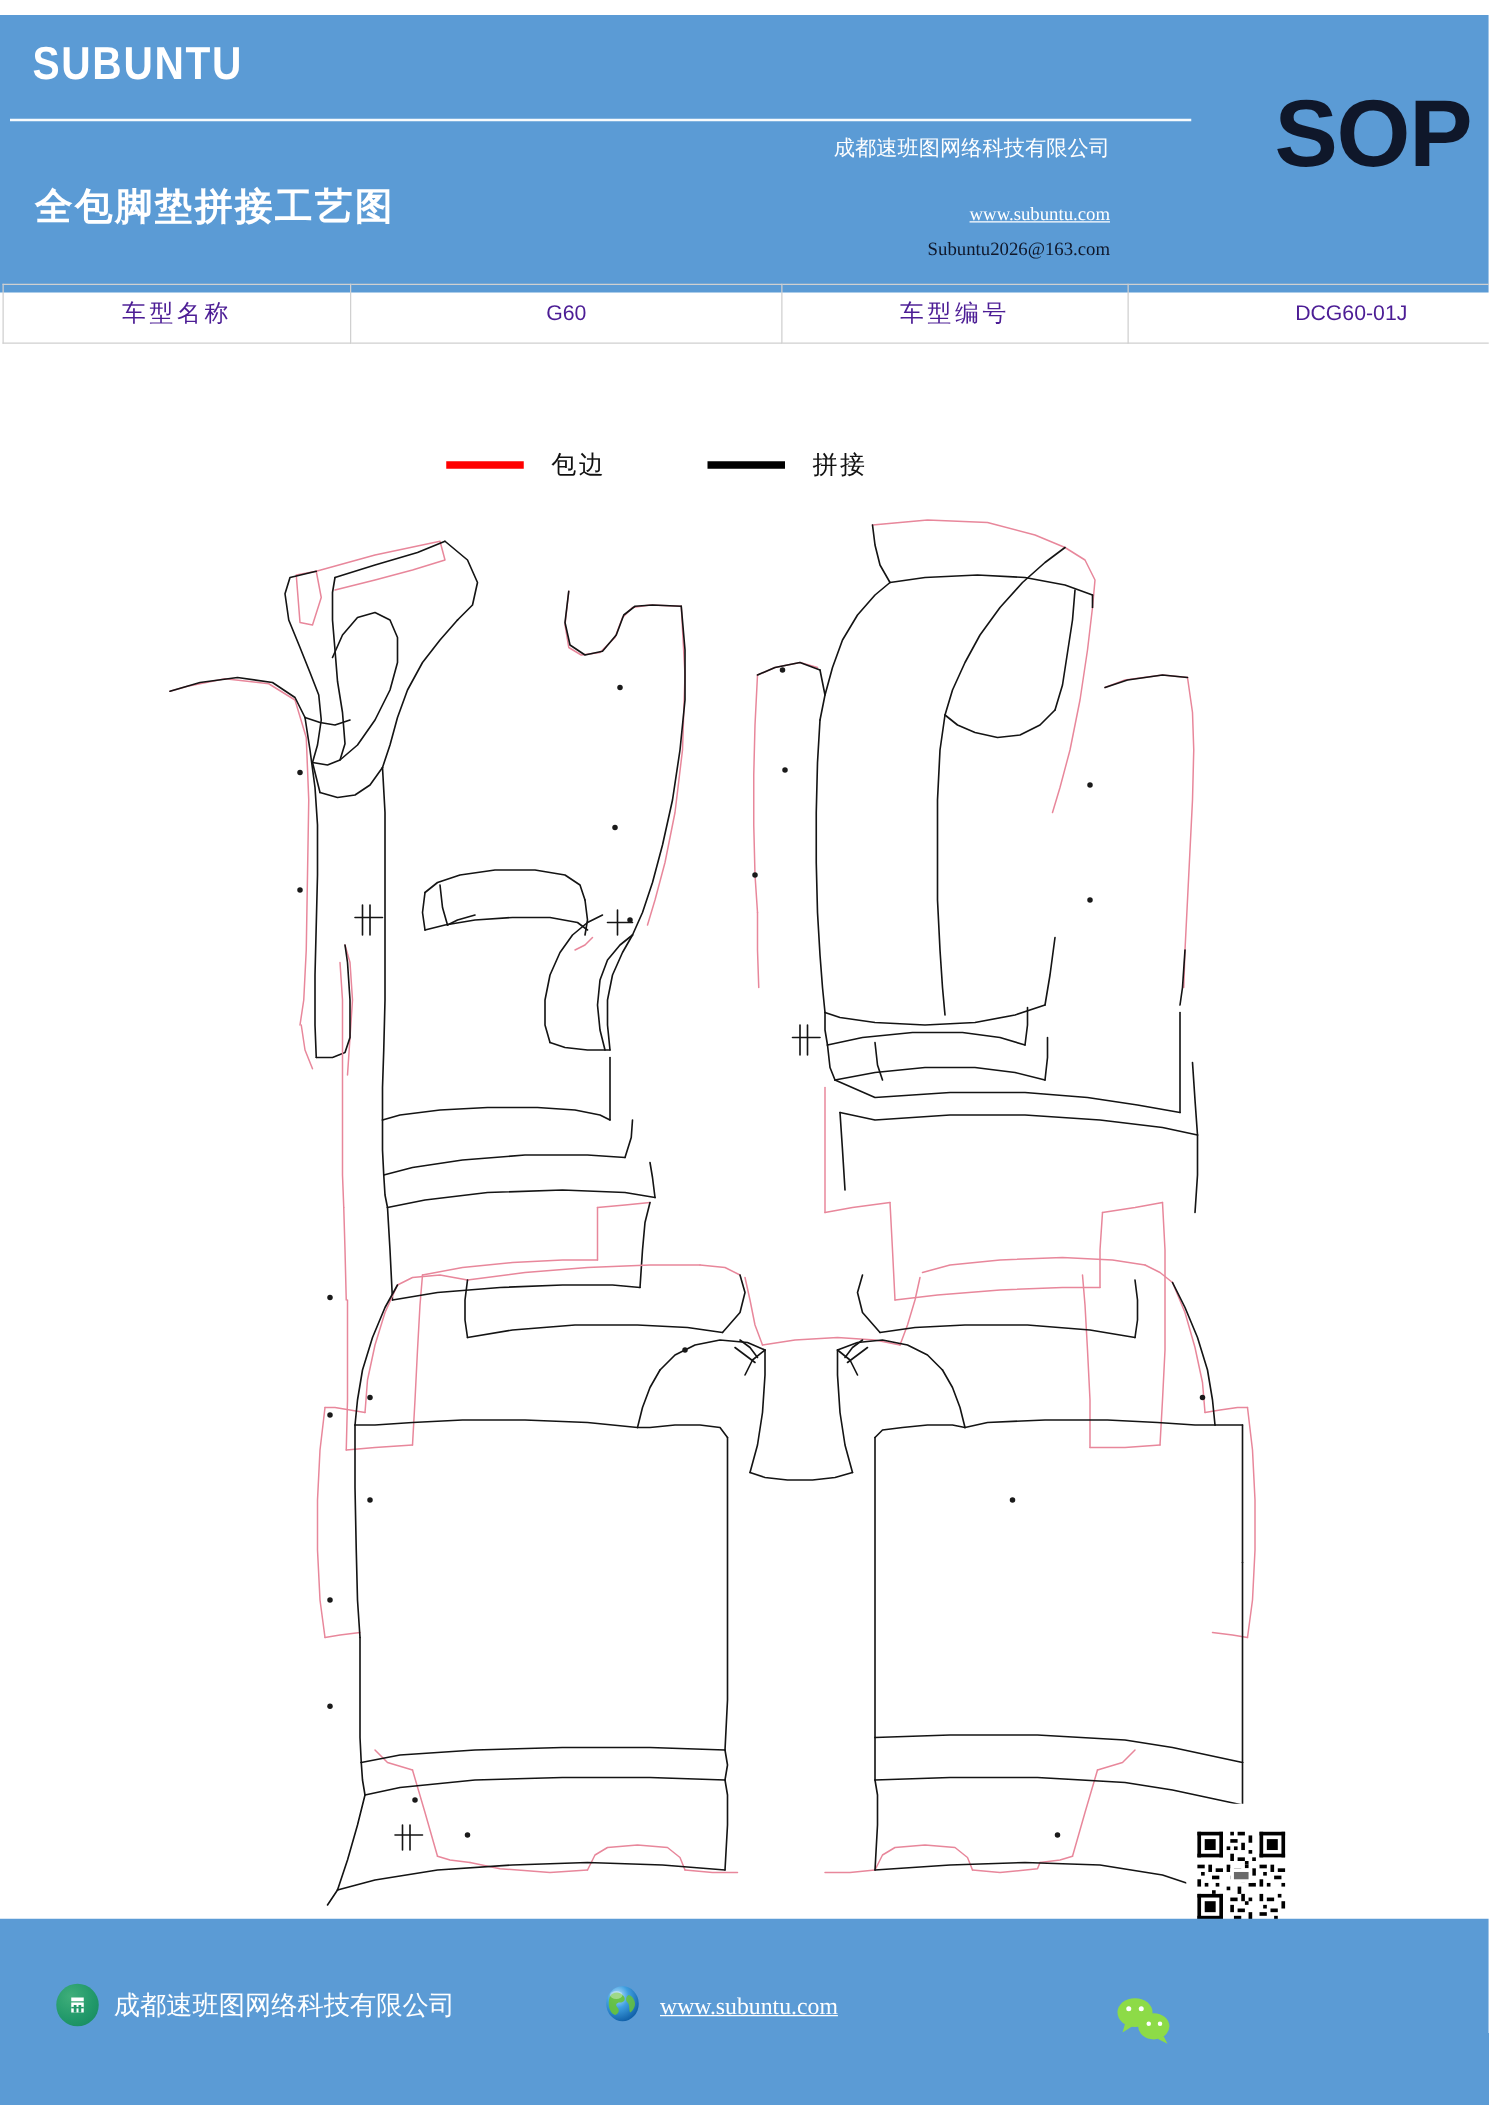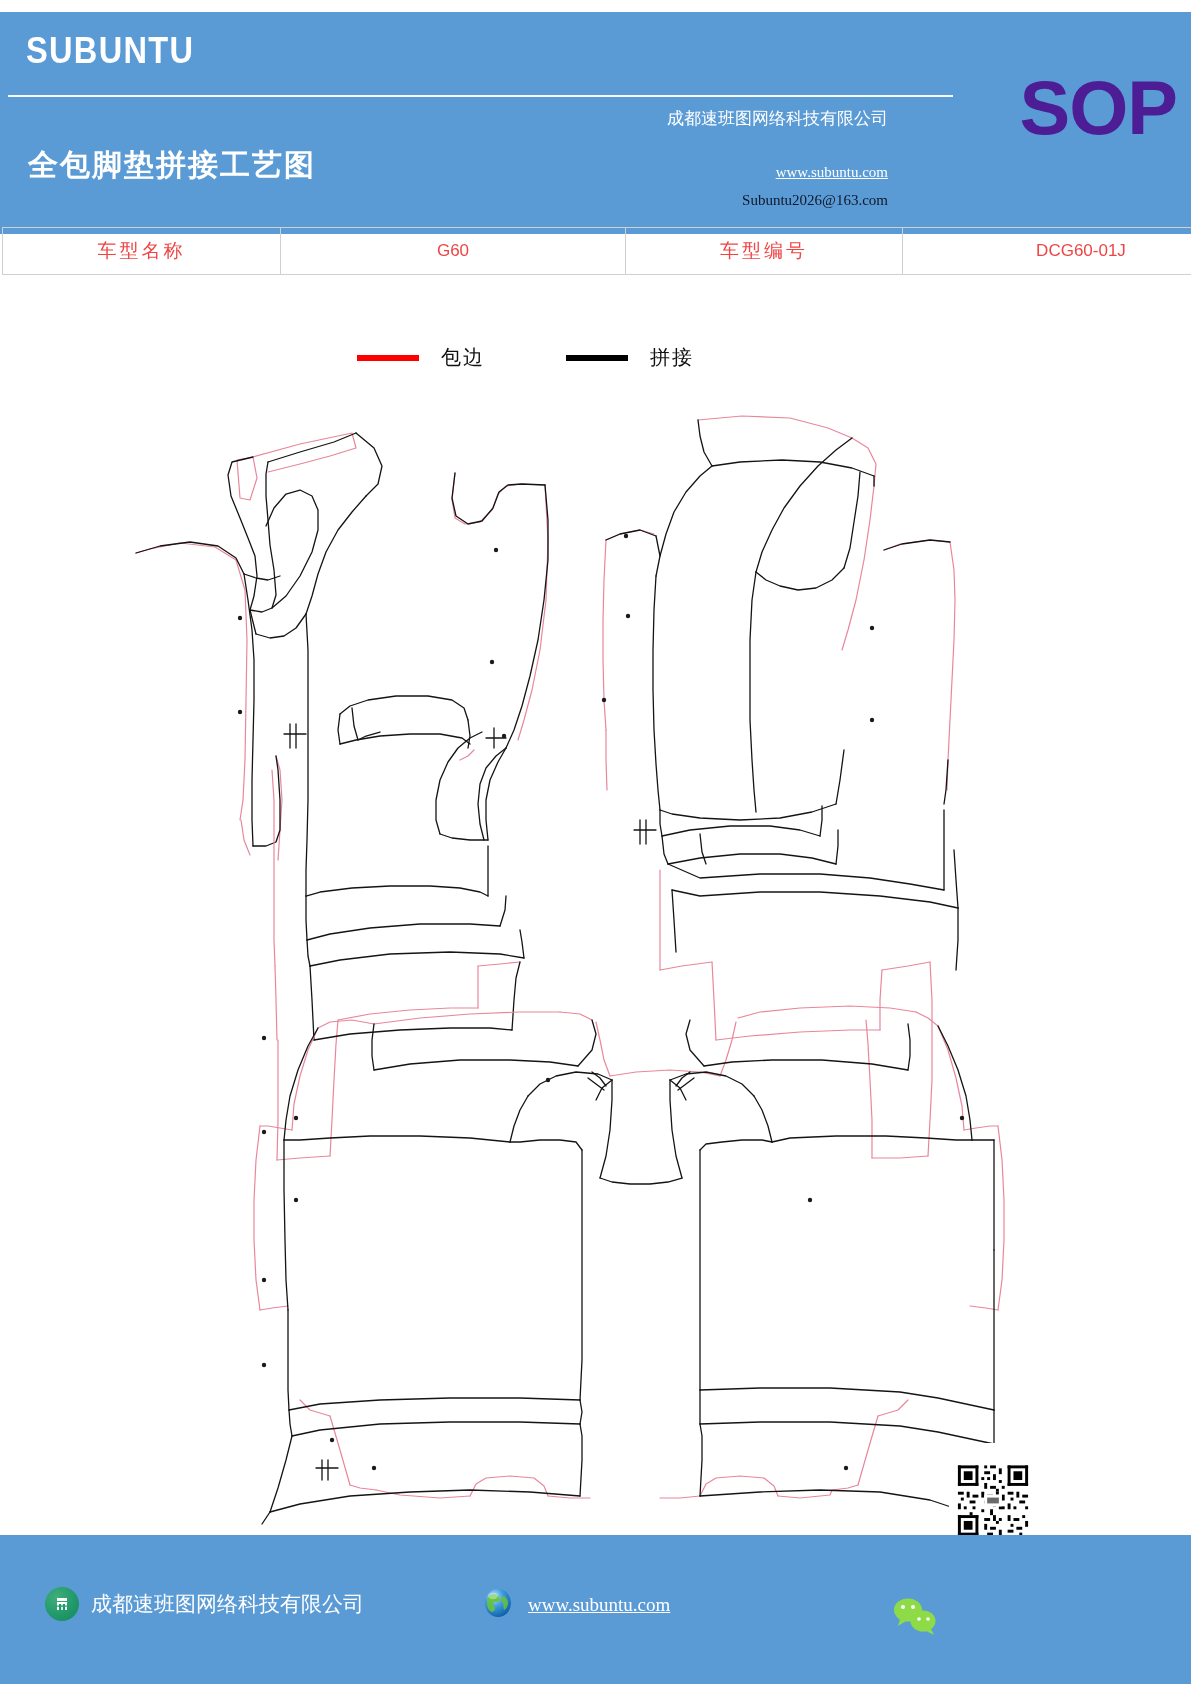--- a/index.html
+++ b/index.html
@@ -39,21 +39,21 @@
     font-size: 30px; font-weight: 700; color: #ffffff;
     letter-spacing: 2px;
   }
   .company-top {
     position: absolute; right: 303px; top: 95px;
     font-size: 17px; color: #ffffff; white-space: nowrap;
   }
   .sop {
     position: absolute; right: 14px; top: 58px;
     font-family: "Liberation Sans", sans-serif;
-    font-size: 76px; font-weight: 700; color: #4c1d95;
+    font-size: 76px; font-weight: 700; color: #0f172a;
     line-height: 1;
     letter-spacing: -1px;
   }
   .site-top {
     position: absolute; right: 303px; top: 152px;
     font-size: 15px; color: #ffffff;
     text-decoration: underline; white-space: nowrap;
   }
   .mail-top {
     position: absolute; right: 303px; top: 180px;
@@ -66,30 +66,30 @@
     width: 1187px;
     border-collapse: collapse;
     table-layout: fixed;
   }
   .info-table td {
     border: 1px solid #d0d0d0;
     height: 47px;
     text-align: center;
     vertical-align: middle;
     font-size: 19px;
-    color: #ef4444;
+    color: #4c1d95;
   }
   .info-table td.label { width: 278px; letter-spacing: 3px; }
   .info-table td.value { width: 345px; font-family: "Liberation Sans", sans-serif; font-size: 17px; }
   .info-table td.label2 { width: 277px; letter-spacing: 3px; }
   .info-table td.value2 { width: 357px; font-family: "Liberation Sans", sans-serif; font-size: 17px; }
 
   
   .legend {
-    position: absolute; left: 0; top: 344px;
+    position: absolute; left: 0; top: 358px;
     width: 1121px; height: 40px;
   }
   .legend-item { position: absolute; display: flex; align-items: center; }
   .legend-item.binding { left: 357px; top: 0; }
   .legend-item.stitch  { left: 566px; top: 0; }
   .swatch { display: inline-block; width: 62px; height: 6px; }
   .swatch.red { background: #ff0000; }
   .swatch.black { background: #000000; }
   .legend-label {
     margin-left: 22px; font-size: 20px; color: #111;

